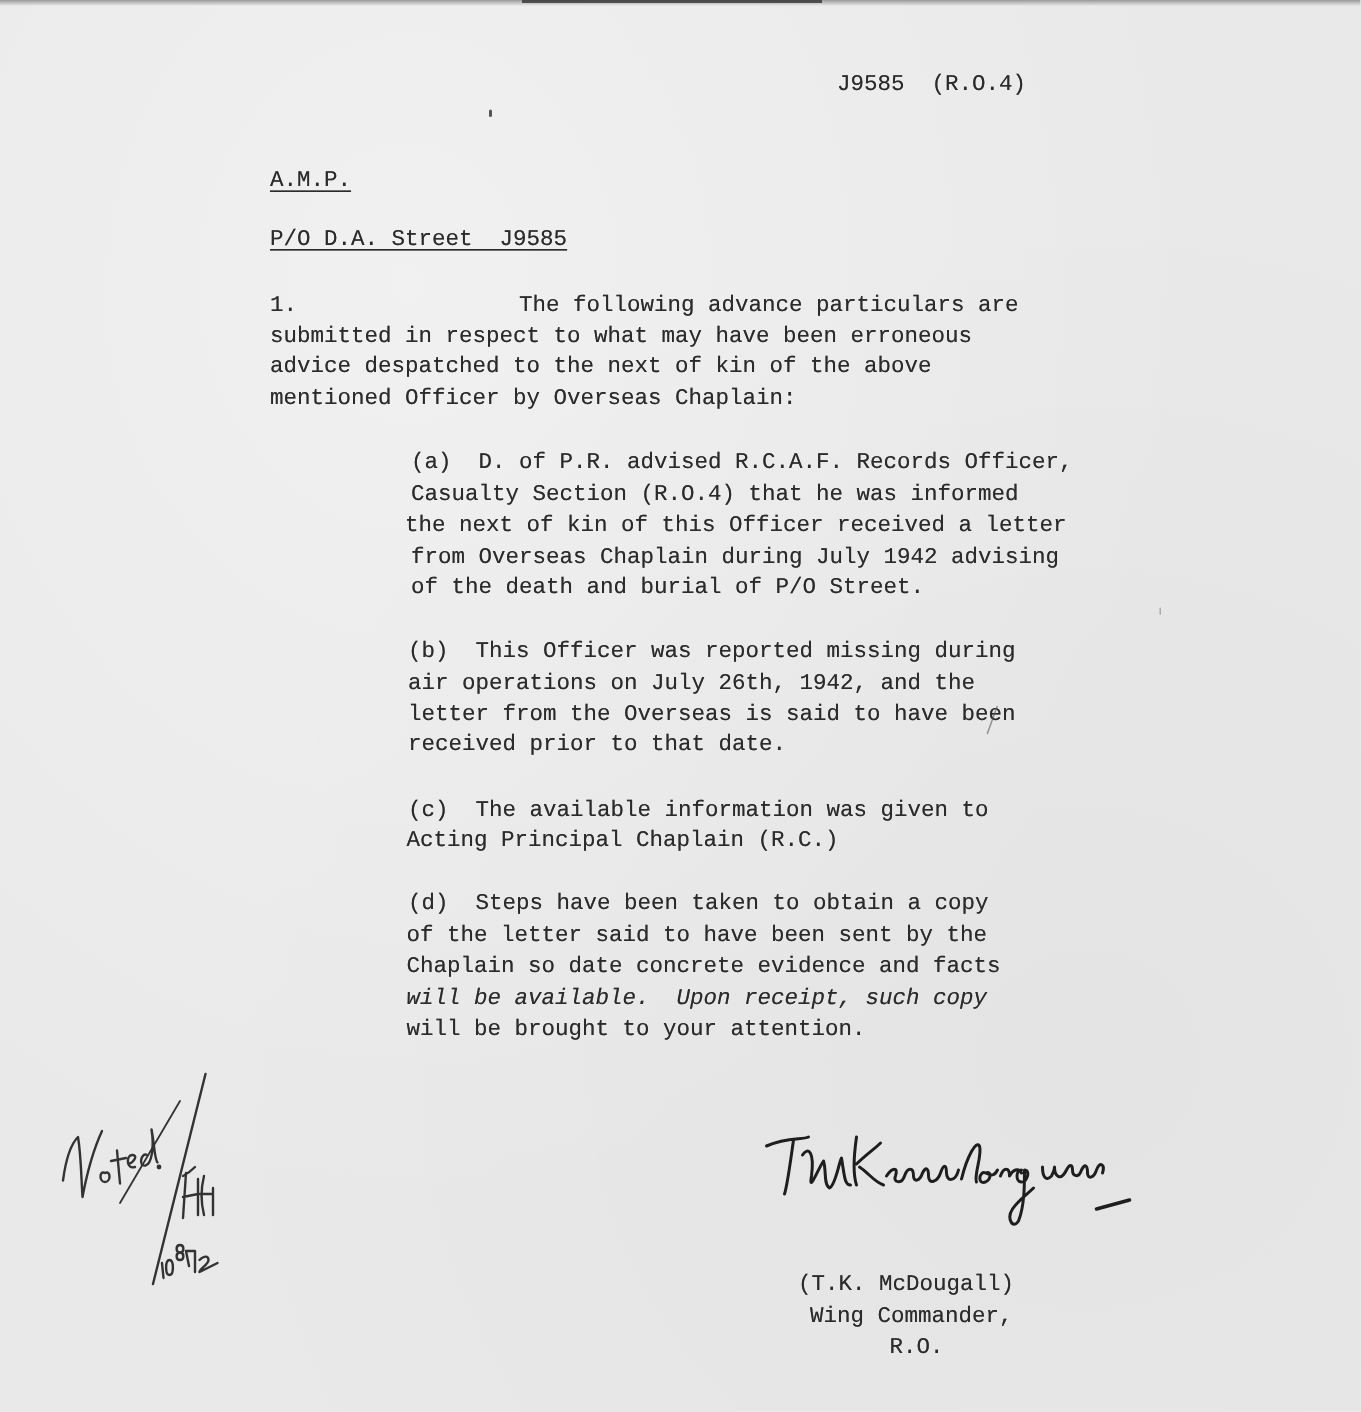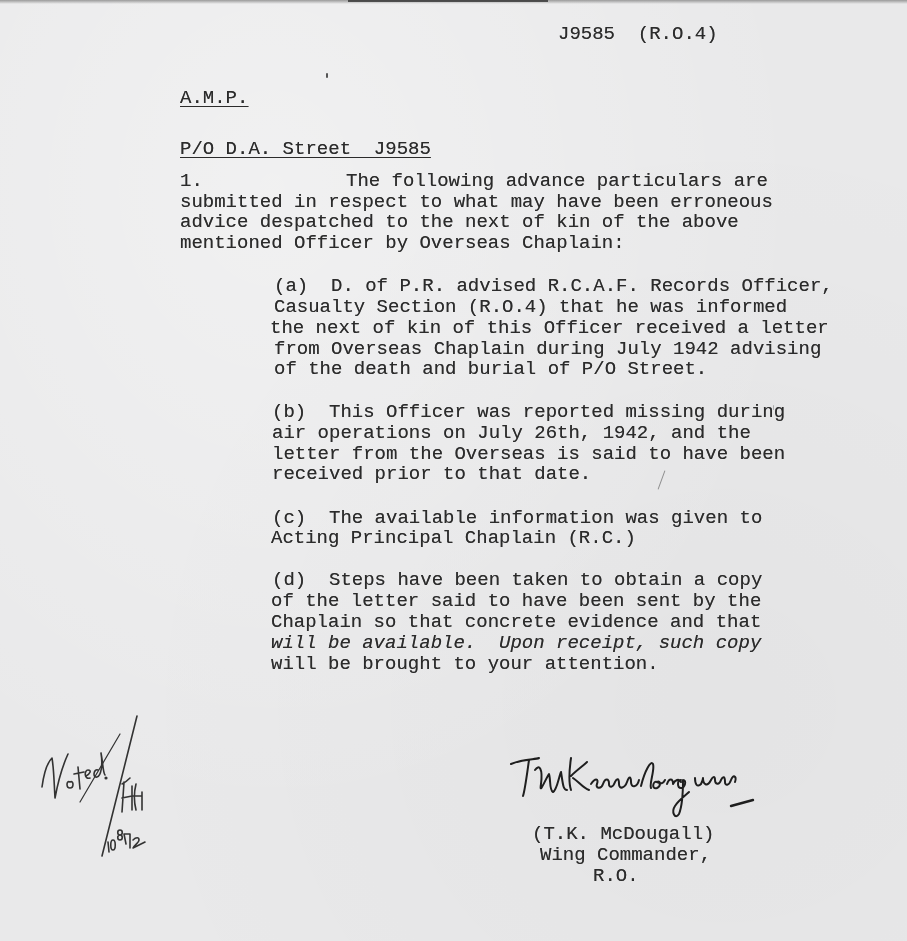--- a/index.html
+++ b/index.html
@@ -33,25 +33,26 @@
     .cutoff-text {
       position: absolute;
       left: 348px; top: 0px;
       width: 200px; height: 2px;
       background: #333;
       opacity: 0.8;
     }
     .t {
       position: absolute;
       white-space: pre;
-      font-size: 19px;
+      font-size: 15px;
       line-height: 20.8px;
       letter-spacing: 0;
       color: #2b2b2b;
       text-shadow: 0 0 0.4px rgba(0,0,0,0.5);
+      margin-top: 23px;
     }
     .ul {
       text-decoration: underline;
       text-decoration-thickness: 1px;
       text-underline-offset: 3px;
     }
     .speck {
       position: absolute;
       background: #555;
       border-radius: 1px;
@@ -63,21 +64,21 @@
 </head>
 <body>
 
 <div class="page">
   <div class="top-shadow"></div>
   <div class="cutoff-text"></div>
 
   <div class="t" style="left:558px; top:24px;">J9585  (R.O.4)</div>
 
   <div class="t ul" style="left:180px; top:88px;">A.M.P.</div>
-  <div class="t ul" style="left:180px; top:139px;">P/O D.A. Street  J9585</div>
+  <div class="t ul" style="left:180px; top:127px;">P/O D.A. Street  J9585</div>
 
   <div class="t" style="left:180px; top:171px;">1.</div>
   <div class="t" style="left:346px; top:171px;">The following advance particulars are</div>
   <div class="t" style="left:180px; top:192px;">submitted in respect to what may have been erroneous</div>
   <div class="t" style="left:180px; top:212px;">advice despatched to the next of kin of the above</div>
   <div class="t" style="left:180px; top:233px;">mentioned Officer by Overseas Chaplain:</div>
 
   <div>
     <div class="t" style="left:274px; top:276px;">(a)  D. of P.R. advised R.C.A.F. Records Officer,</div>
     <div class="t" style="left:274px; top:297px;">Casualty Section (R.O.4) that he was informed</div>
@@ -94,21 +95,21 @@
   </div>
 
   <div>
     <div class="t" style="left:272px; top:508px;">(c)  The available information was given to</div>
     <div class="t" style="left:271px; top:528px;">Acting Principal Chaplain (R.C.)</div>
   </div>
 
   <div>
     <div class="t" style="left:272px; top:570px;">(d)  Steps have been taken to obtain a copy</div>
     <div class="t" style="left:271px; top:591px;">of the letter said to have been sent by the</div>
-    <div class="t" style="left:271px; top:612px;">Chaplain so that concrete evidence and that</div>
+    <div class="t" style="left:271px; top:612px;">Chaplain so date concrete evidence and facts</div>
     <div class="t" style="left:271px; top:633px;font-style:italic;">will be available.  Upon receipt, such copy</div>
     <div class="t" style="left:271px; top:654px;">will be brought to your attention.</div>
   </div>
 
   <div class="speck" style="left:326px; top:73px; width:2px; height:5px;"></div>
   <div class="speck" style="left:773px; top:405px; width:1px; height:5px; opacity:0.4;"></div>
   <div class="speck" style="left:661px; top:470px; width:1px; height:20px; transform:rotate(20deg); opacity:0.6;"></div>
 
   <svg class="hand" style="left:36px; top:712px;" width="140" height="150" viewBox="0 0 140 150">
     <g fill="none" stroke="#333" stroke-width="1.6" stroke-linecap="round" stroke-linejoin="round">

